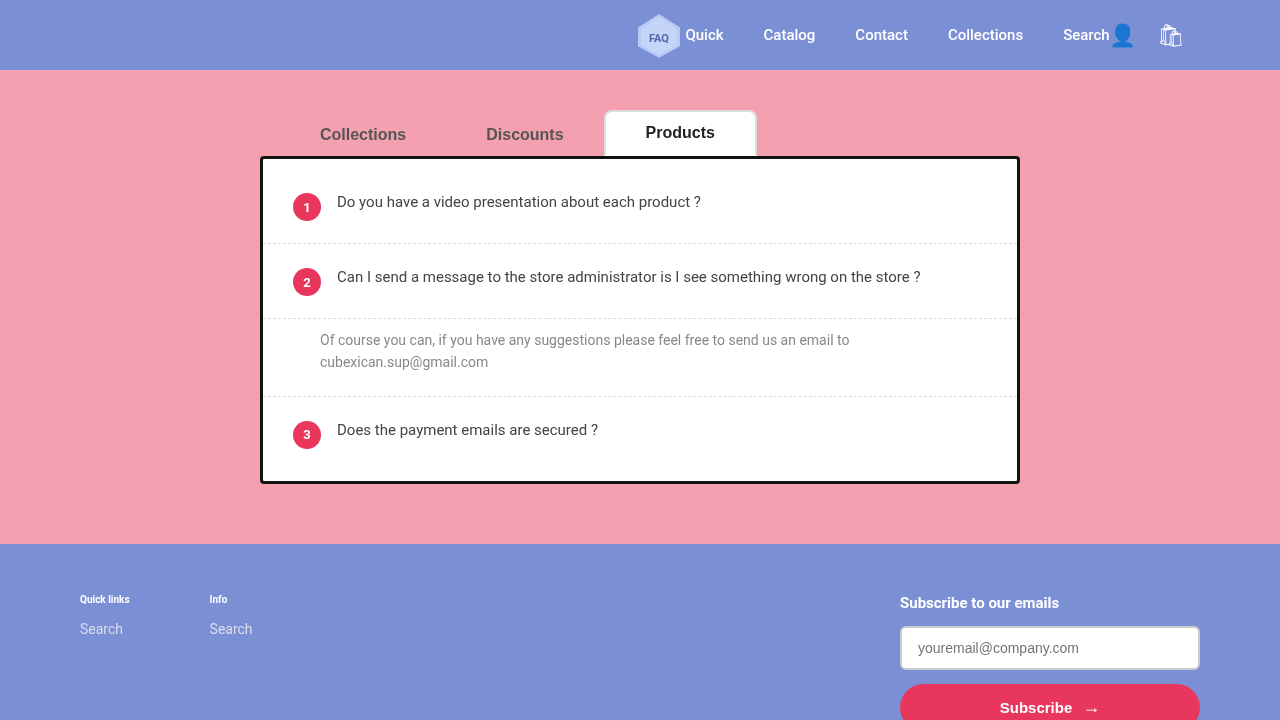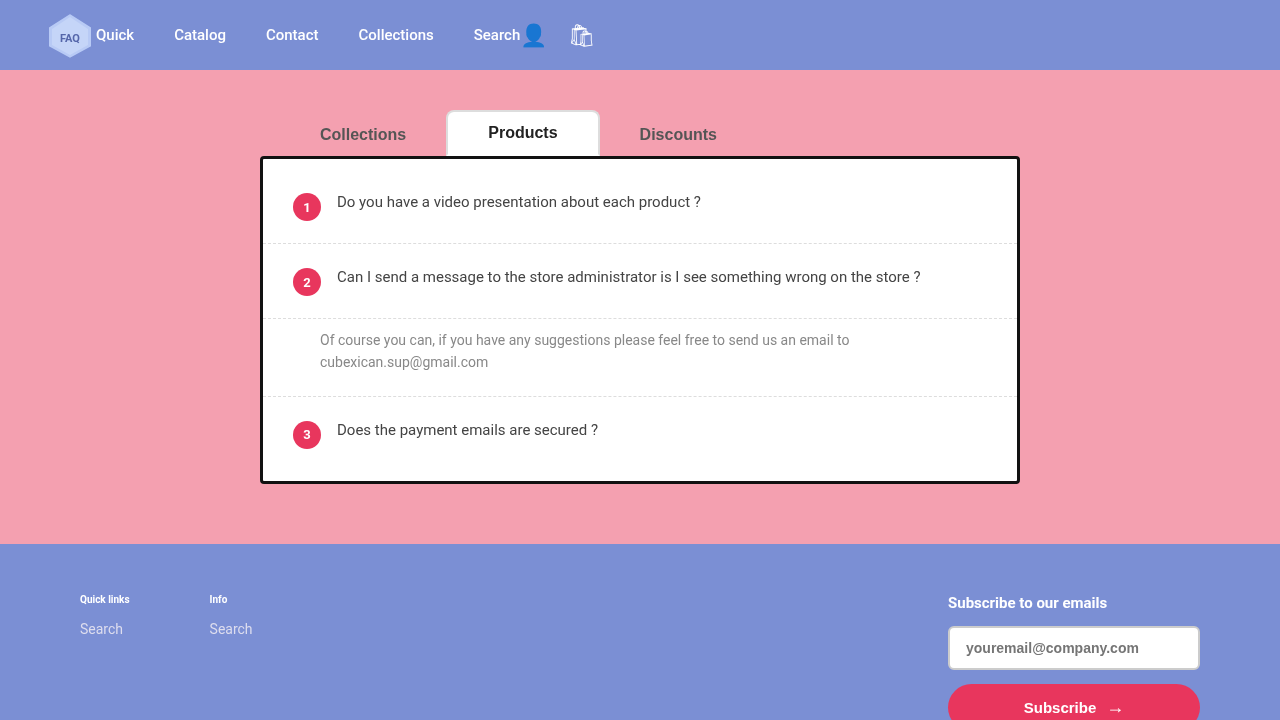--- a/index.html
+++ b/index.html
@@ -3,22 +3,22 @@
   <meta charset="utf-8">
   <style>
     * { box-sizing: border-box; margin: 0; padding: 0; }
     body { font-family: -apple-system, BlinkMacSystemFont, 'Segoe UI', Roboto, sans-serif; background: #fff; }
 
     
     .header {
       background: #7b8fd4;
       display: flex;
       align-items: center;
-      justify-content: flex-start;
-      padding: 0 44px;
+      justify-content: flex-end;
+      padding: 0 95px;
       height: 70px;
     }
     .logo {
       display: flex;
       align-items: center;
     }
     .logo-diamond {
       width: 52px;
       height: 52px;
     }
@@ -175,29 +175,28 @@
       gap: 14px;
     }
 
     .footer-subscribe h4 {
       color: #fff;
       font-size: 15px;
       font-weight: 700;
     }
 
     .email-input {
-      width: 252px;
+      width: 300px;
       padding: 12px 16px;
       border: 2px solid #ccc;
       border-radius: 6px;
       font-size: 14px;
       color: #555;
       background: #fff;
       outline: none;
-      font-weight: bold;
     }
 
     .subscribe-btn {
       background: #e8365d;
       color: #fff;
       border: none;
       border-radius: 30px;
       padding: 13px 30px;
       font-size: 15px;
       font-weight: 600;
@@ -237,22 +236,22 @@
     <span class="header-icon">👤</span>
     <span class="header-icon">🛍</span>
   </div>
 </header>
 
 <div class="main-content">
   <div class="tab-container">
 
     <div class="tabs">
       <button class="tab">Collections</button>
+      <button class="tab">Discounts</button>
       <button class="tab active">Products</button>
-      <button class="tab">Discounts</button>
     </div>
 
     <div class="faq-card">
 
       <div class="faq-item">
         <div class="faq-number">1</div>
         <div class="faq-question">Do you have a video presentation about each product ?</div>
       </div>
 
       <div class="faq-item">

